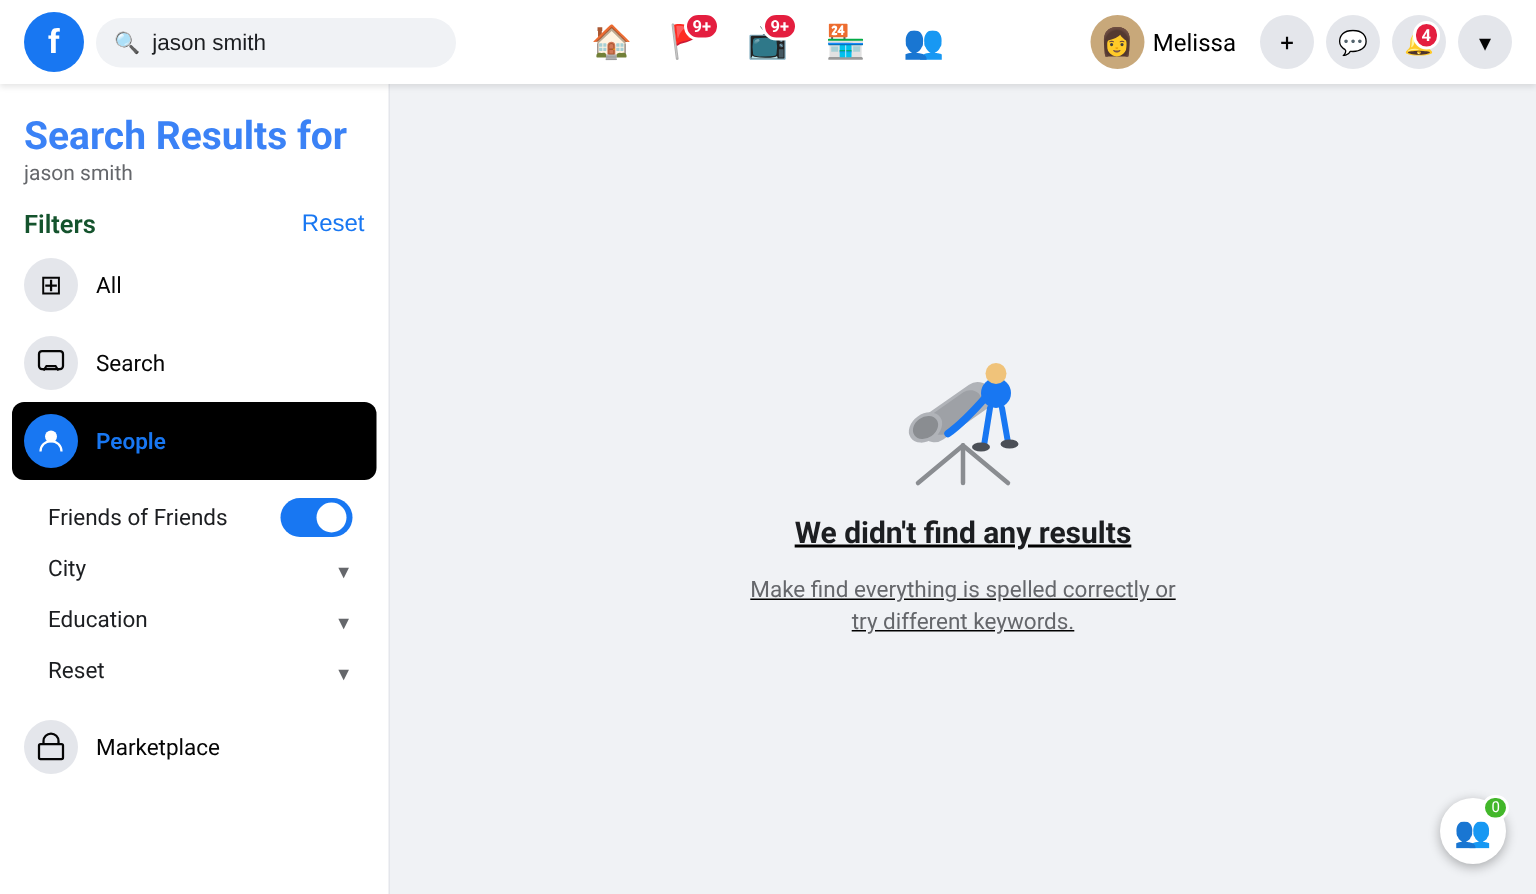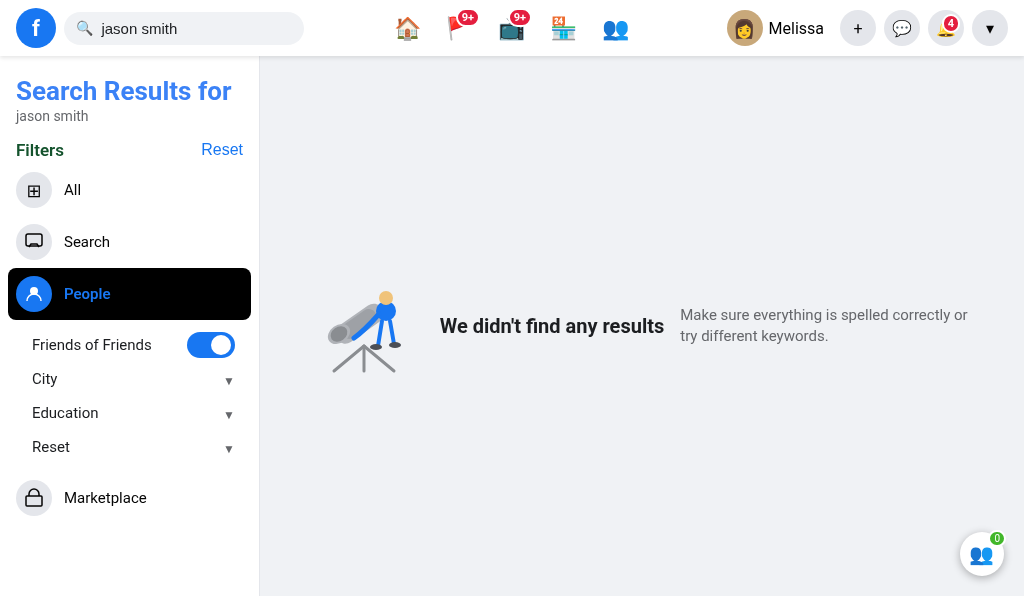--- a/index.html
+++ b/index.html
@@ -102,21 +102,21 @@
       background: white; border-radius: 50%;
       transition: 0.3s;
     }
     .chevron-icon { color: #65676b; font-size: 12px; }
 
     
     .main-content {
       flex: 1; display: flex; align-items: center; justify-content: center;
       background: #f0f2f5;
     }
-    .empty-state { display: flex; flex-direction: row; align-items: center; gap: 16px; }
+    .empty-state { text-align: center; display: flex; flex-direction: column; align-items: center; gap: 16px; text-decoration: underline; }
     .empty-state-title { font-size: 20px; font-weight: 700; color: #1c1e21; }
     .empty-state-sub { font-size: 15px; color: #65676b; max-width: 300px; line-height: 1.4; }
 
     
     .telescope-illustration { width: 120px; height: 100px; }
 
     
     .floating-btn {
       position: fixed; bottom: 24px; right: 24px;
       width: 44px; height: 44px; border-radius: 50%; background: #fff;
@@ -289,21 +289,21 @@
         <path d="M75 38 Q60 55 50 62" stroke="#1877f2" stroke-width="5" stroke-linecap="round" fill="none"></path>
 
         <path d="M78 45 L74 70" stroke="#1877f2" stroke-width="4" stroke-linecap="round"></path>
         <path d="M86 45 L90 68" stroke="#1877f2" stroke-width="4" stroke-linecap="round"></path>
 
         <ellipse cx="72" cy="71" rx="6" ry="3" fill="#4b4f56"></ellipse>
         <ellipse cx="91" cy="69" rx="6" ry="3" fill="#4b4f56"></ellipse>
       </svg>
 
       <div class="empty-state-title">We didn't find any results</div>
-      <div class="empty-state-sub">Make sure everything is spelled correctly or try different keywords.</div>
+      <div class="empty-state-sub">Make find everything is spelled correctly or try different keywords.</div>
     </div>
   </main>
 </div>
 
 <div class="floating-btn" style="position:fixed; bottom:20px; right:20px;">
   <span>👥</span>
   <span class="floating-badge">0</span>
 </div>
 
 </body></html>

